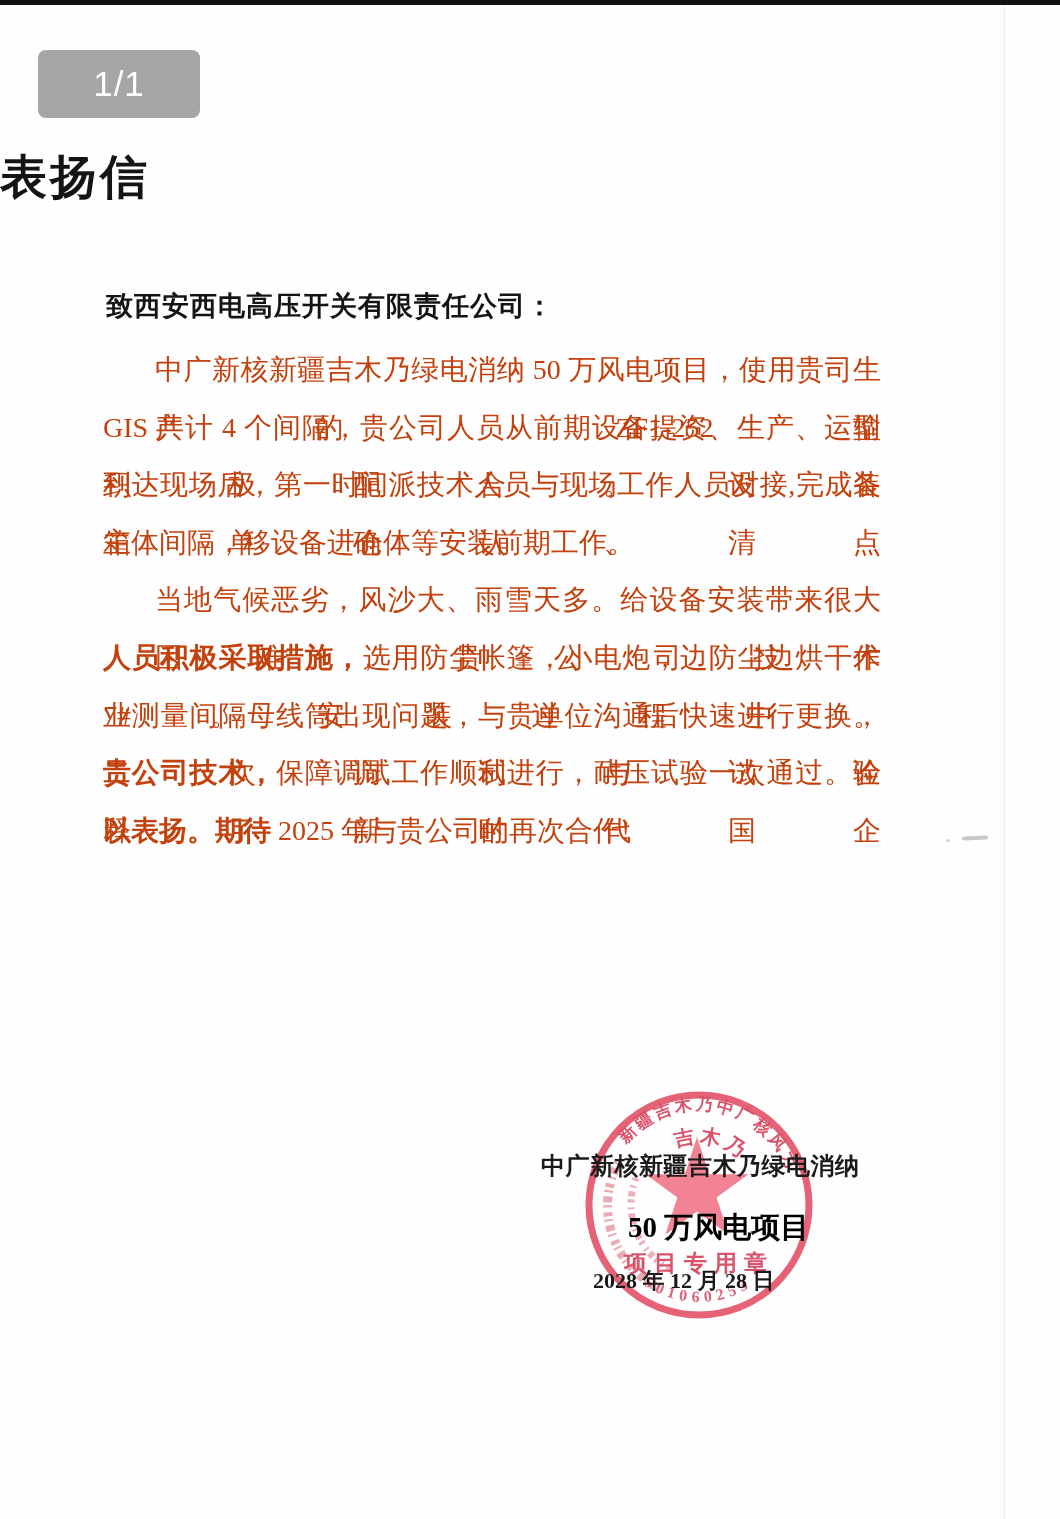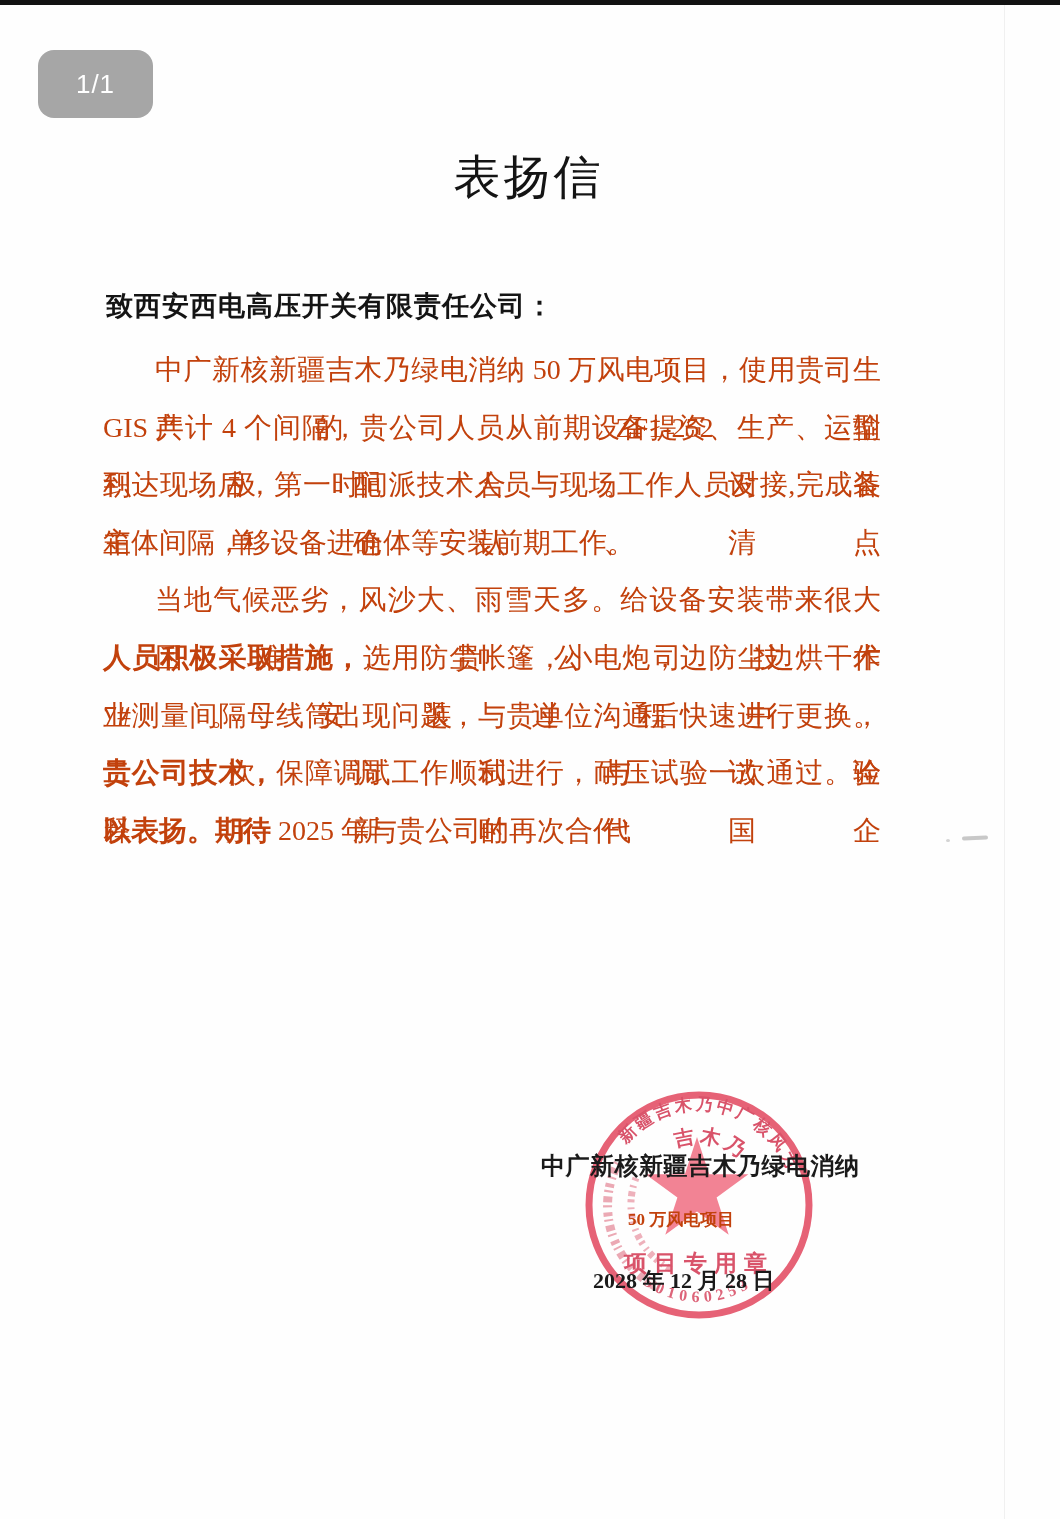--- a/index.html
+++ b/index.html
@@ -8,30 +8,30 @@
     background: #ffffff;
     font-family: "Liberation Serif", serif;
     color: #1c1c1c;
     overflow: hidden;
   }
   .screen { position: relative; width: 1060px; height: 1519px; background: #fefefe; }
   .top-edge { position: absolute; left: 0; top: 0; width: 1060px; height: 5px; background: #121212; }
   .page-right-edge { position: absolute; left: 1004px; top: 5px; width: 1px; height: 1514px; background: #f0f0f0; }
 
   .page-badge {
-    position: absolute; left: 38px; top: 50px; width: 115px; height: 68px;
-    background: #a6a6a6; border-radius: 16px;
+    position: absolute; left: 38px; top: 50px; width: 162px; height: 68px;
+    background: #a6a6a6; border-radius: 8px;
     display: flex; align-items: center; justify-content: center;
     font-family: "Liberation Sans", sans-serif;
-    font-size: 26px; color: #ffffff; letter-spacing: 1px;
+    font-size: 35px; color: #ffffff; letter-spacing: 1px;
   }
 
   .title {
     position: absolute; left: 0; top: 146px; width: 1057px;
-    text-align: center; font-size: 47px; font-weight: 400;
+    text-align: left; font-size: 47px; font-weight: 700;
     letter-spacing: 3px; color: #141414;
   }
 
   .salutation {
     position: absolute; left: 106px; top: 288px;
     font-size: 27px; font-weight: 700; color: #141414;
     letter-spacing: 1px;
   }
 
   .letter-body { position: absolute; left: 103px; top: 341px; width: 778px; }
@@ -39,21 +39,21 @@
     height: 57.6px; line-height: 57.6px;
     font-size: 28px; color: #c2410c;
     white-space: nowrap;
   }
   .line.full { text-align: justify; text-align-last: justify; text-justify: inter-ideograph; white-space: normal; }
   .line.indent { padding-left: 52px; }
   .line.full.indent { padding-left: 52px; }
   .b { font-weight: 700; }
 
   .sig-org   { position: absolute; left: 541px; top: 1150px; font-size: 24px; font-weight: 600; color: #1a1a1a; letter-spacing: 0.5px; z-index: 3; }
-  .sig-proj  { position: absolute; left: 628px; top: 1208px; font-size: 17px; font-weight: 600; color: #c2410c; z-index: 3; }
+  .sig-proj  { position: absolute; left: 628px; top: 1208px; font-size: 29px; font-weight: 600; color: #000000; z-index: 3; }
   .sig-date  { position: absolute; left: 593px; top: 1266px; font-size: 22px; font-weight: 600; color: #1a1a1a; z-index: 3; }
 
   .stamp { position: absolute; left: 578px; top: 1088px; width: 242px; height: 238px; z-index: 2; opacity: 0.92; }
   .stamp text { font-family: "Liberation Serif", serif; }
 
   .artifact-dash {
     position: absolute; left: 962px; top: 836px; width: 26px; height: 4px;
     background: #9b9b9b; opacity: 0.55; transform: rotate(-2deg); border-radius: 2px;
   }
   .artifact-dot {

